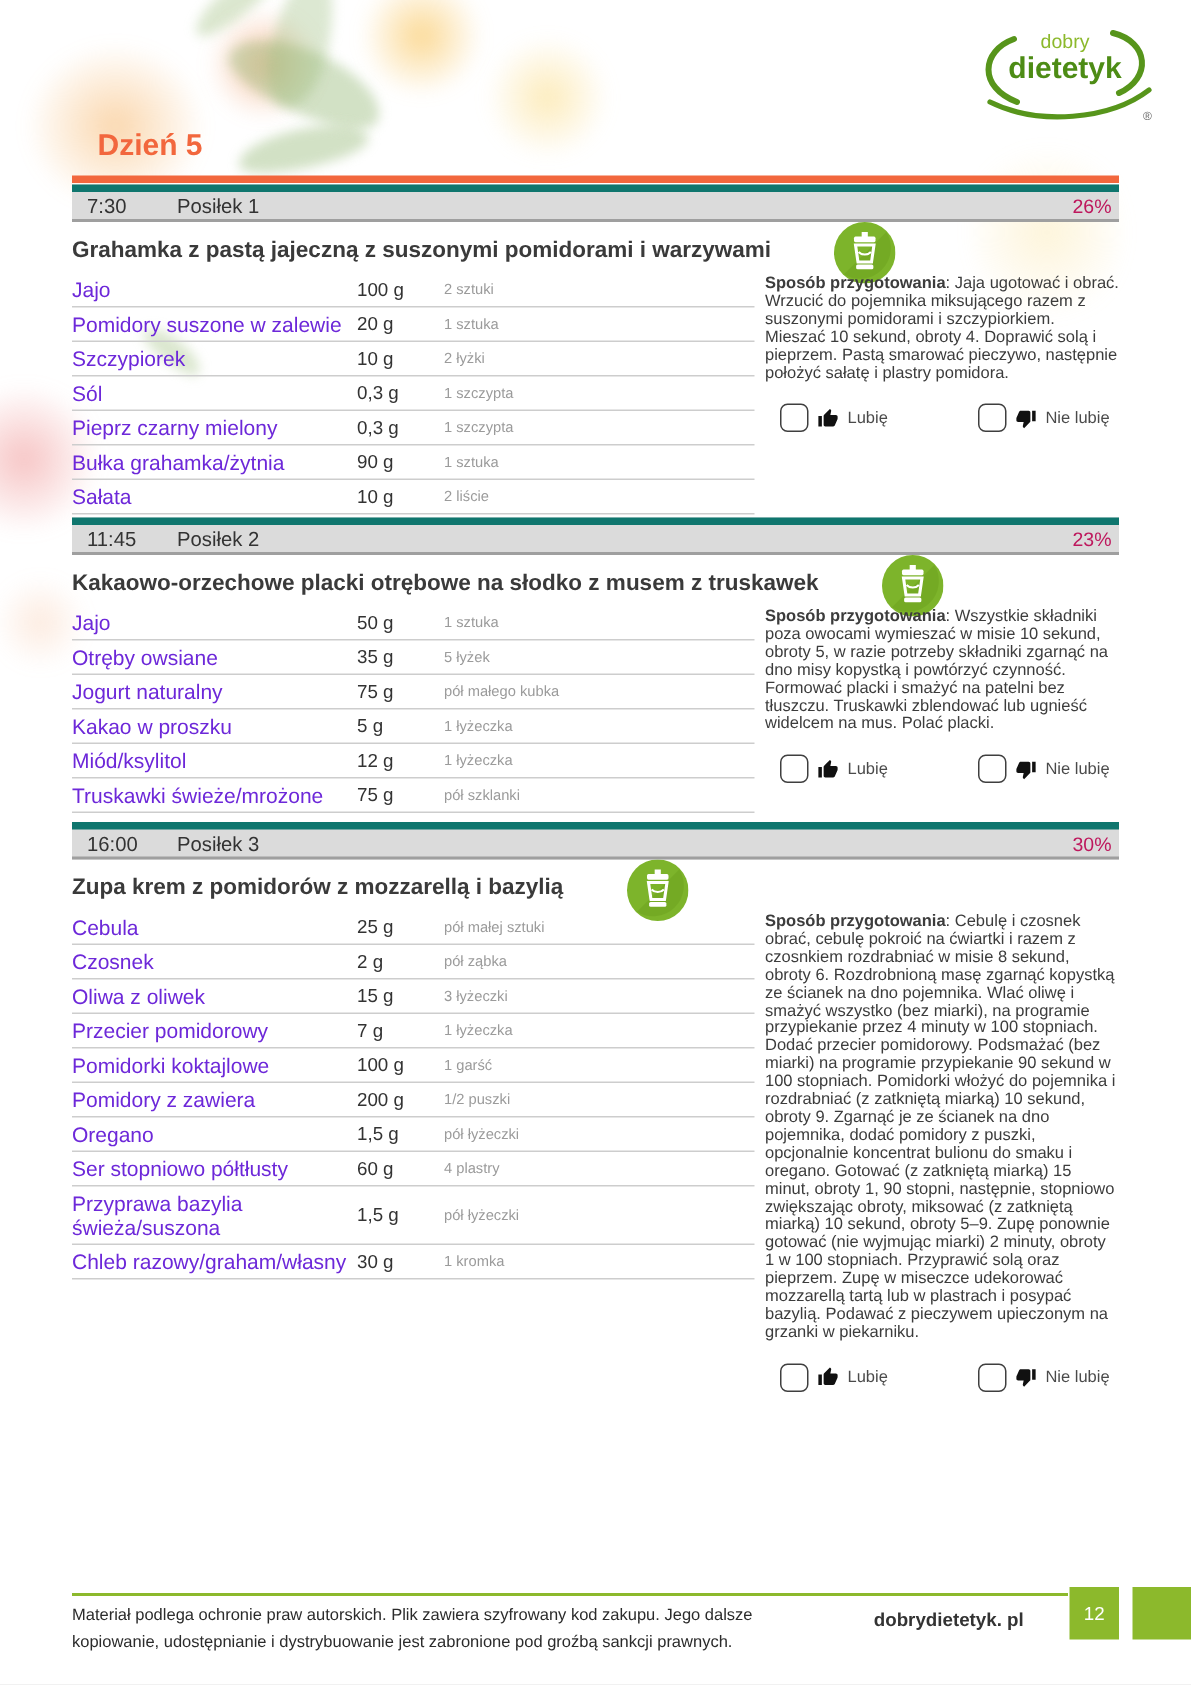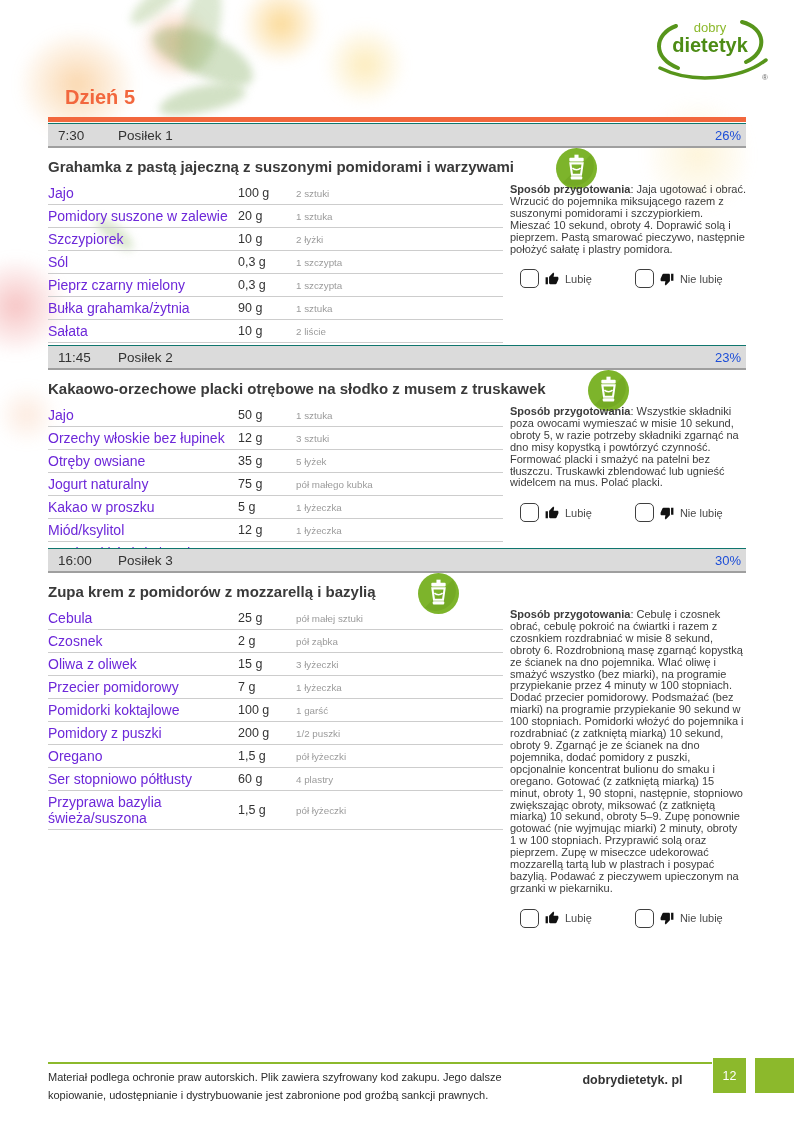--- a/index.html
+++ b/index.html
@@ -37,37 +37,37 @@
   
   .logo{position:absolute;left:646px;top:10px;width:126px;height:80px;z-index:2;}
 
   
   .day-title{position:absolute;left:65px;top:86px;font-size:20px;font-weight:bold;color:var(--accent-orange);z-index:2;}
   .day-bar{position:absolute;left:48px;top:117px;width:698px;height:5px;background:var(--accent-orange);z-index:2;}
 
   
   .meal{position:absolute;left:48px;width:698px;z-index:2;}
   #meal1{top:123px;} #meal2{top:345px;} #meal3{top:548px;}
-  .meal-header{height:25px;background:var(--header-bar-bg);border-top:1px solid #0f766e;border-bottom:2px solid #9F9F9F;display:flex;align-items:center;font-size:13.5px;color:#333;}
+  .meal-header{height:25px;background:var(--header-bar-bg);border-top:5px solid #0f766e;border-bottom:2px solid #9F9F9F;display:flex;align-items:center;font-size:13.5px;color:#333;}
   .mh-time{margin-left:10px;width:60px;}
   .mh-name{font-size:13.5px;}
-  .mh-pct{margin-left:auto;margin-right:5px;color:#1d4ed8;font-size:13px;}
+  .mh-pct{margin-left:auto;margin-right:5px;color:#be185d;font-size:13px;}
   .title-row{display:flex;align-items:center;height:30px;margin-top:3px;gap:36px;}
   .meal-title{font-size:15px;font-weight:bold;color:var(--text-dark);}
   .meal-icon{width:41px;height:41px;margin-left:6px;margin-top:4px;flex:none;}
   .meal-body{display:flex;align-items:flex-start;margin-top:1px;}
   table.ingredients{width:455px;flex:none;border-collapse:collapse;}
   table.ingredients td{border-bottom:1px solid #CDCDCD;padding:3px 0 3px 0;vertical-align:middle;}
   td.ing-name{font-size:14px;color:#6d28d9;width:190px;padding-left:7px;}
   td.ing-amt{font-size:12.5px;color:#333;width:58px;}
   td.ing-desc{font-size:9.8px;color:var(--muted-gray);}
   .prep-col{width:236px;margin-left:7px;padding-top:2px;}
   .prep{font-size:11px;line-height:11.9px;color:#3C3C3C;}
   .prep b{font-weight:bold;}
-  .votes{display:flex;margin-top:14px;margin-left:10px;align-items:flex-start;gap:43px;}
+  .votes{display:flex;margin-top:14px;margin-left:10px;align-items:flex-start;gap:60px;}
   .vote{display:flex;align-items:center;gap:6px;}
   .checkbox{width:19px;height:19px;border:1.6px solid #3F3F3F;border-radius:5px;background:transparent;flex:none;cursor:pointer;}
   .thumb{width:14px;height:14px;display:inline-block;}
   .thumb svg{display:block;}
   .vote-label{font-size:11px;color:#4A4A4A;}
 
   
   .footer-line{position:absolute;left:48px;top:1062px;width:664px;height:2px;background:var(--accent-green);z-index:2;}
   .footer-text{position:absolute;left:48px;top:1069px;width:530px;font-size:11px;line-height:1.6;color:#2B2B2B;z-index:2;}
   .footer-site{position:absolute;left:560px;top:1073px;width:145px;text-align:center;font-size:12.5px;font-weight:bold;color:#333;z-index:2;}
@@ -228,25 +228,20 @@
     </div>
     <div class="meal-body">
       <table class="ingredients">
         <tbody>
   <tr>
     <td class="ing-name">Jajo</td>
     <td class="ing-amt">50 g</td>
     <td class="ing-desc">1 sztuka</td>
   </tr>
 
-  <tr>
-    <td class="ing-name">Orzechy włoskie bez łupinek</td>
-    <td class="ing-amt">12 g</td>
-    <td class="ing-desc">3 sztuki</td>
-  </tr>
 
   <tr>
     <td class="ing-name">Otręby owsiane</td>
     <td class="ing-amt">35 g</td>
     <td class="ing-desc">5 łyżek</td>
   </tr>
 
   <tr>
     <td class="ing-name">Jogurt naturalny</td>
     <td class="ing-amt">75 g</td>
@@ -345,21 +340,21 @@
     <td class="ing-desc">1 łyżeczka</td>
   </tr>
 
   <tr>
     <td class="ing-name">Pomidorki koktajlowe</td>
     <td class="ing-amt">100 g</td>
     <td class="ing-desc">1 garść</td>
   </tr>
 
   <tr>
-    <td class="ing-name">Pomidory z puszki</td>
+    <td class="ing-name">Pomidory z zawiera</td>
     <td class="ing-amt">200 g</td>
     <td class="ing-desc">1/2 puszki</td>
   </tr>
 
   <tr>
     <td class="ing-name">Oregano</td>
     <td class="ing-amt">1,5 g</td>
     <td class="ing-desc">pół łyżeczki</td>
   </tr>
 
@@ -368,20 +363,25 @@
     <td class="ing-amt">60 g</td>
     <td class="ing-desc">4 plastry</td>
   </tr>
 
   <tr>
     <td class="ing-name">Przyprawa bazylia świeża/suszona</td>
     <td class="ing-amt">1,5 g</td>
     <td class="ing-desc">pół łyżeczki</td>
   </tr>
 
+  <tr>
+    <td class="ing-name">Chleb razowy/graham/własny</td>
+    <td class="ing-amt">30 g</td>
+    <td class="ing-desc">1 kromka</td>
+  </tr>
 </tbody>
       </table>
       <div class="prep-col">
         <p class="prep"><b>Sposób przygotowania</b><span>: Cebulę i czosnek obrać, cebulę pokroić na ćwiartki i razem z czosnkiem rozdrabniać w misie 8 sekund, obroty 6. Rozdrobnioną masę zgarnąć kopystką ze ścianek na dno pojemnika. Wlać oliwę i smażyć wszystko (bez miarki), na programie przypiekanie przez 4 minuty w 100 stopniach. Dodać przecier pomidorowy. Podsmażać (bez miarki) na programie przypiekanie 90 sekund w 100 stopniach. Pomidorki włożyć do pojemnika i rozdrabniać (z zatkniętą miarką) 10 sekund, obroty 9. Zgarnąć je ze ścianek na dno pojemnika, dodać pomidory z puszki, opcjonalnie koncentrat bulionu do smaku i oregano. Gotować (z zatkniętą miarką) 15 minut, obroty 1, 90 stopni, następnie, stopniowo zwiększając obroty, miksować (z zatkniętą miarką) 10 sekund, obroty 5–9. Zupę ponownie gotować (nie wyjmując miarki) 2 minuty, obroty 1 w 100 stopniach. Przyprawić solą oraz pieprzem. Zupę w miseczce udekorować mozzarellą tartą lub w plastrach i posypać bazylią. Podawać z pieczywem upieczonym na grzanki w piekarniku.</span></p>
         <div class="votes">
           <div class="vote">
             <span class="checkbox"></span>
             <span class="thumb">
               <svg viewBox="0 0 24 24" width="14" height="14" fill="#111">
                   <path d="M1 9h4v12H1z M23 10c0-1.1-.9-2-2-2h-6.31l.95-4.57.03-.32c0-.41-.17-.79-.44-1.06L14.17 1 7.59 7.59C7.22 7.95 7 8.45 7 9v10c0 1.1.9 2 2 2h9c.83 0 1.54-.5 1.84-1.22l3.02-7.05c.09-.23.14-.47.14-.73v-2z"></path>

